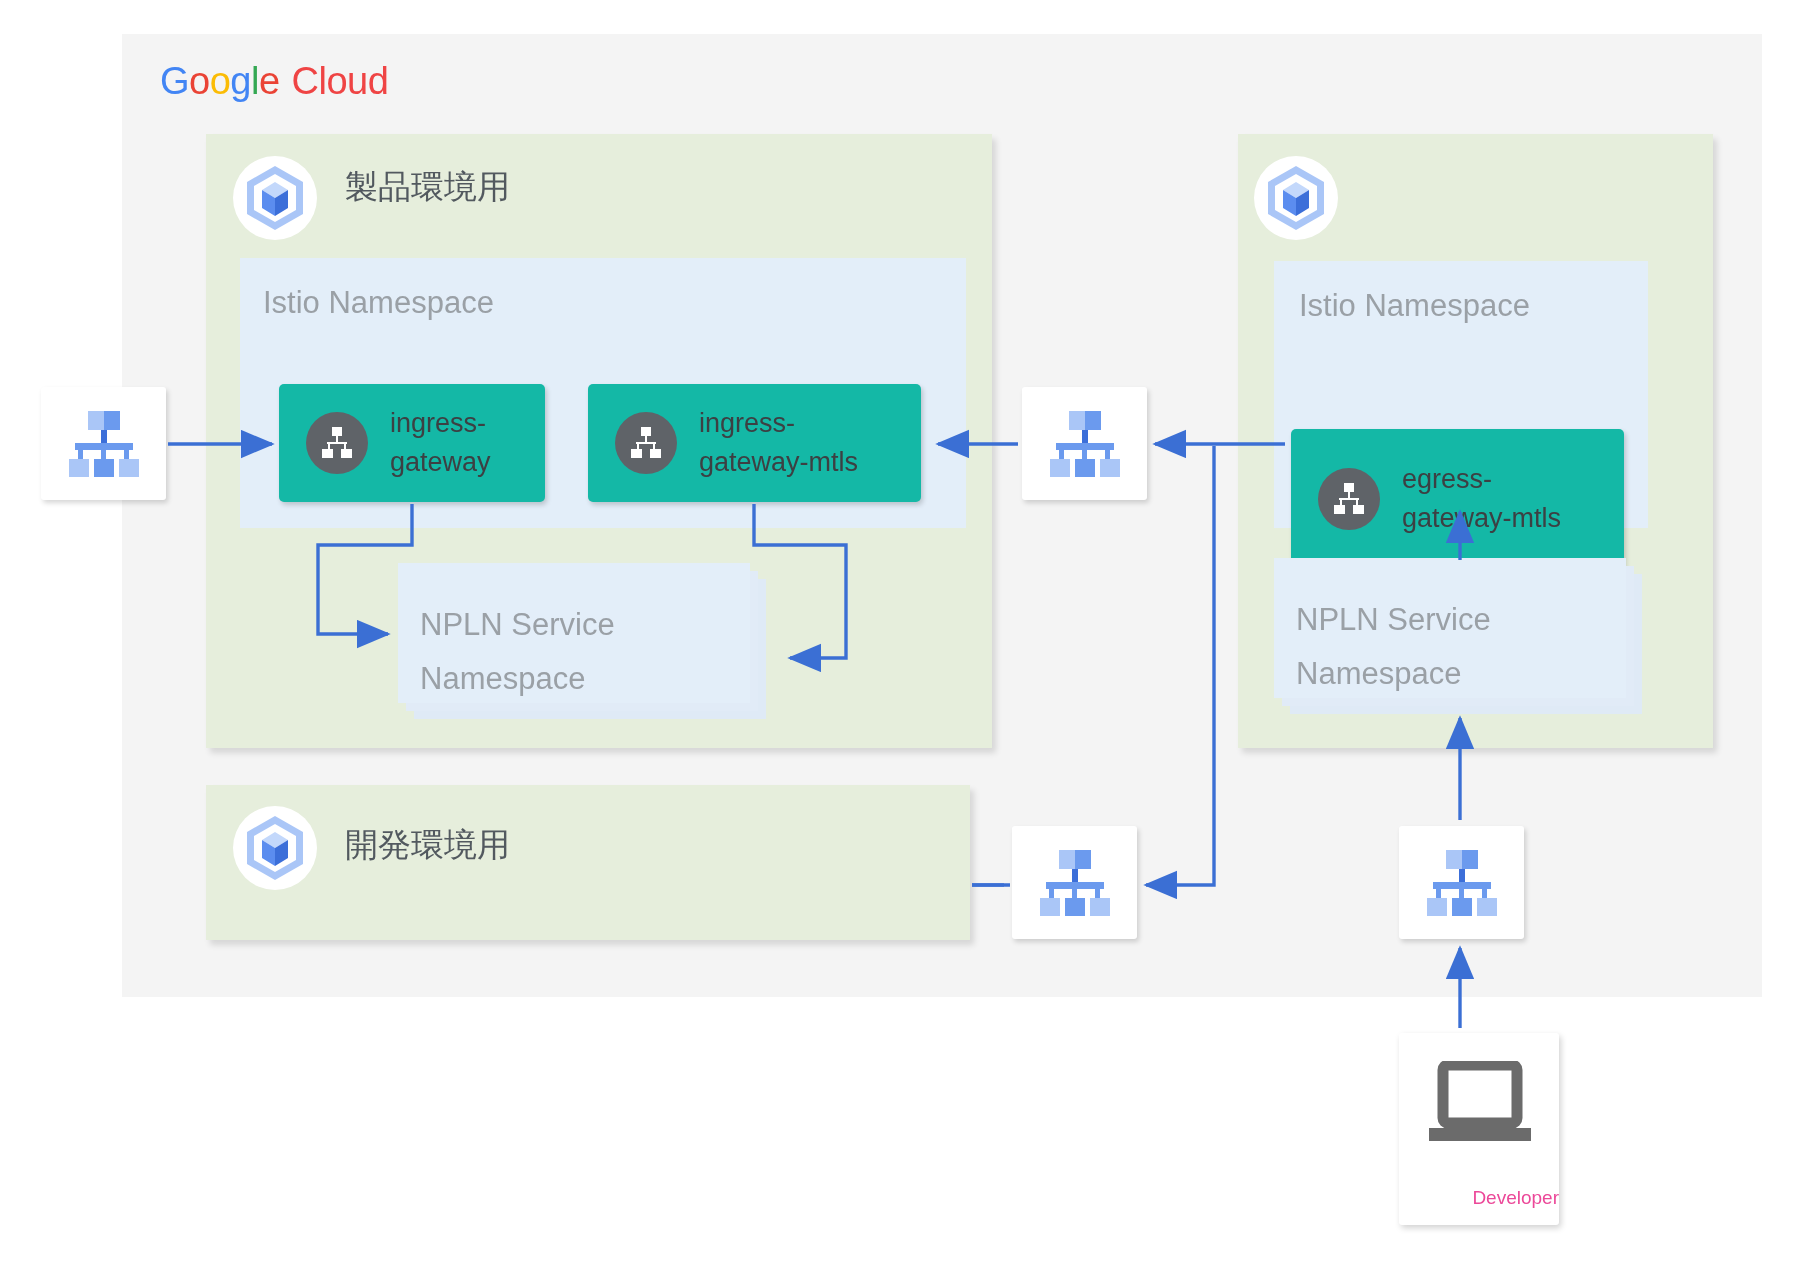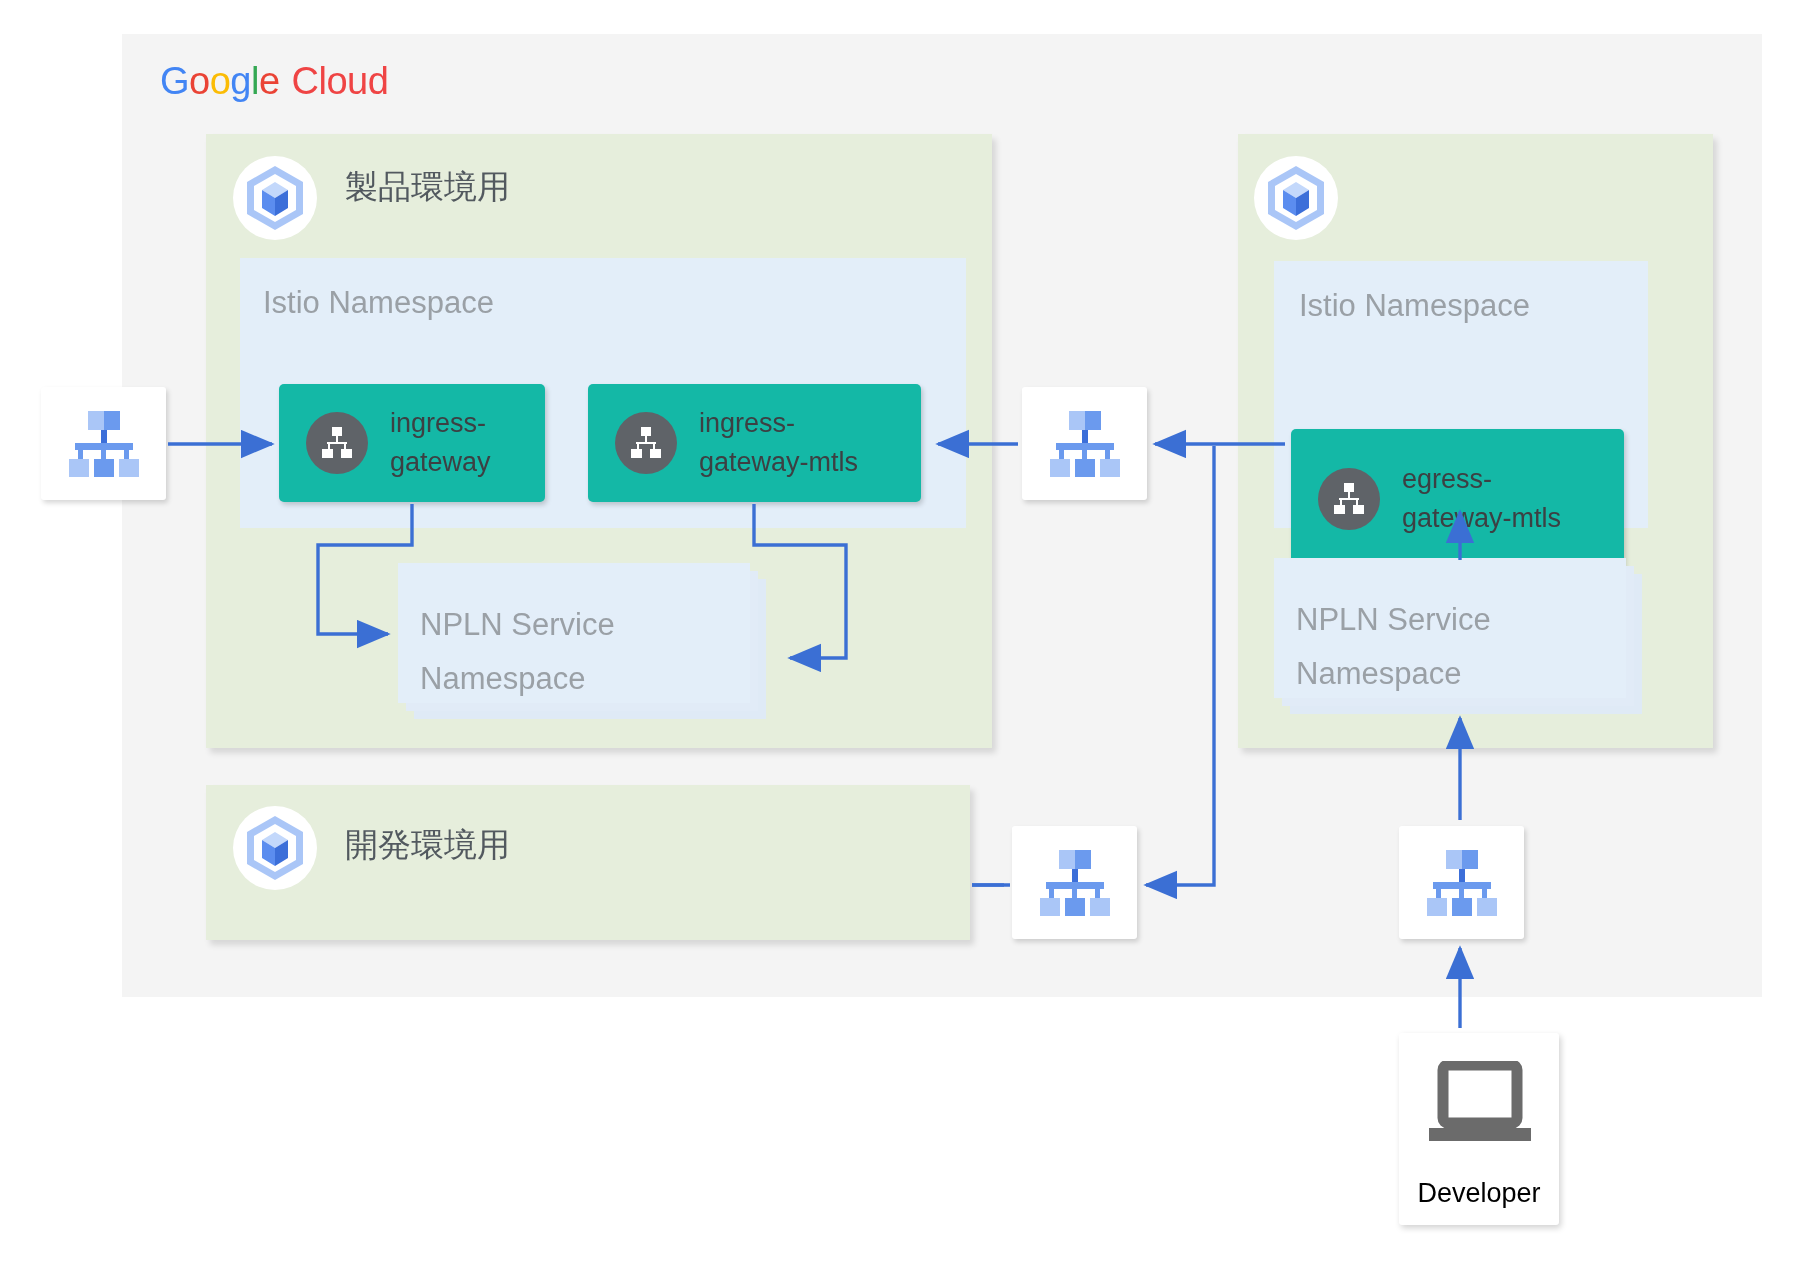--- a/index.html
+++ b/index.html
@@ -42,21 +42,21 @@
   .npln-front{position:absolute;left:0;top:0;width:100%;height:100%;background:#e3eef9;}
   .npln-text{position:absolute;left:22px;top:26px;color:#9aa0a6;font-size:31px;line-height:54px;margin-top:9px;}
 
   
   .net-card{position:absolute;background:#ffffff;border-radius:3px;box-shadow:2px 3px 5px rgba(0,0,0,0.16);}
   .net-card svg{position:absolute;}
 
   
   .dev-card{position:absolute;background:#ffffff;border-radius:3px;box-shadow:2px 3px 6px rgba(0,0,0,0.18);}
   .dev-card svg{position:absolute;left:26px;top:28px;}
-  .dev-label{position:absolute;left:0;right:0;bottom:16px;text-align:center;color:#000000;font-size:27px;}
+  .dev-label{position:absolute;left:0;right:0;bottom:16px;text-align:right;color:#ec4899;font-size:19px;}
 
   
   .wires{position:absolute;left:0;top:0;width:1800px;height:1261px;pointer-events:none;}
 </style>
 </head>
 <body>
 
 <div id="stage">
 
   <div class="gc-canvas"></div>

